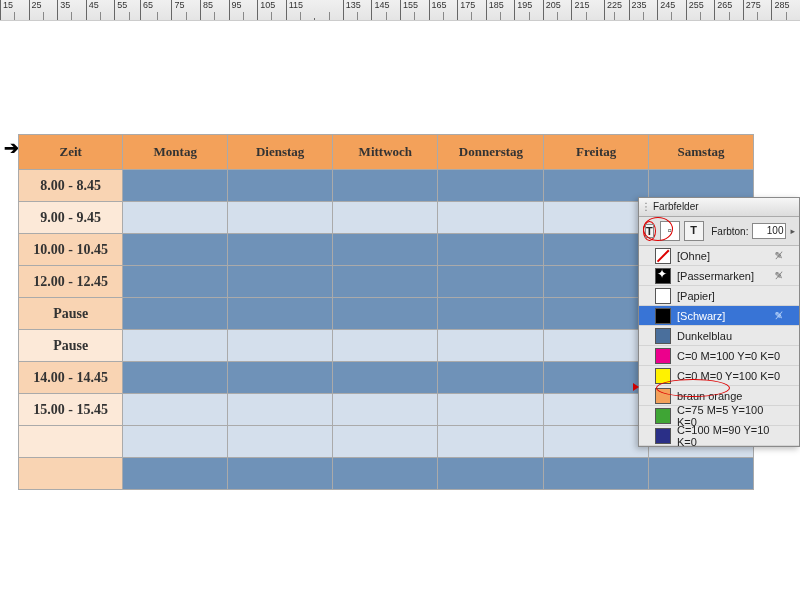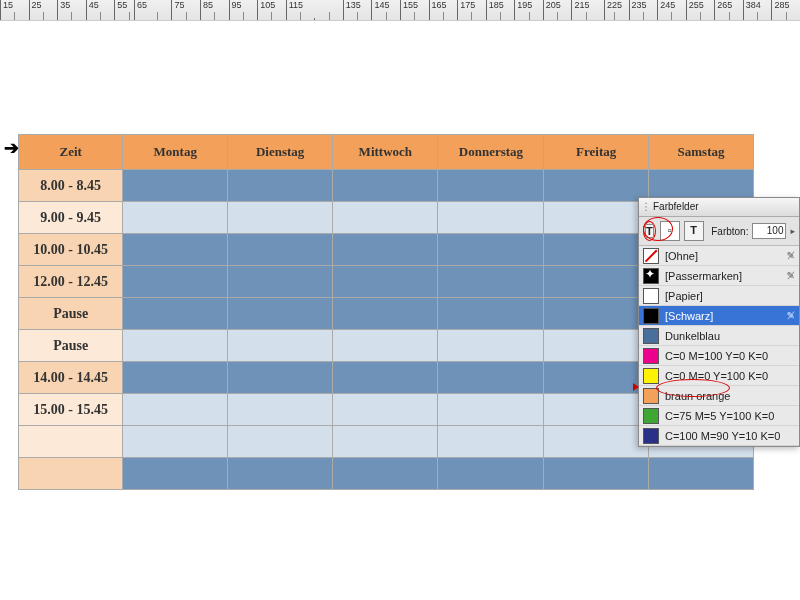--- a/index.html
+++ b/index.html
@@ -143,21 +143,21 @@
     background: #fff;
     font-size: 10px;
     text-align: right;
     padding-right: 2px;
     line-height: 14px;
   }
   .swatch-row {
     display: flex;
     align-items: center;
     height: 19px;
-    padding: 0 4px;
+    padding: 0 16px;
     border-bottom: 1px solid #d4d4d4;
     gap: 6px;
     position: relative;
   }
   .swatch-row.selected { background: #3874d6; color: #fff; }
   .swatch {
     width: 14px; height: 14px;
     border: 1px solid #555;
     flex-shrink: 0;
   }
@@ -203,21 +203,21 @@
     <div class="tick" style="left: 0px;">15</div>
     <div class="minor" style="left: 14.2857px;"></div>
     <div class="tick" style="left: 28.5714px;">25</div>
     <div class="minor" style="left: 42.8571px;"></div>
     <div class="tick" style="left: 57.1429px;">35</div>
     <div class="minor" style="left: 71.4286px;"></div>
     <div class="tick" style="left: 85.7143px;">45</div>
     <div class="minor" style="left: 100px;"></div>
     <div class="tick" style="left: 114.286px; text-align: center;">55</div>
     <div class="minor" style="left: 128.571px;"></div>
-    <div class="tick" style="left: 134px;">65</div>
+    <div class="tick" style="left: 140px;">65</div>
     <div class="minor" style="left: 157.143px;"></div>
     <div class="tick" style="left: 171.429px;">75</div>
     <div class="minor" style="left: 185.714px;"></div>
     <div class="tick" style="left: 200px;">85</div>
     <div class="minor" style="left: 214.286px;"></div>
     <div class="tick" style="left: 228.571px;">95</div>
     <div class="minor" style="left: 242.857px;"></div>
     <div class="tick" style="left: 257.143px;">105</div>
     <div class="minor" style="left: 271.429px;"></div>
     <div class="tick" style="left: 285.714px;">115</div>
@@ -245,21 +245,21 @@
     <div class="tick" style="left: 604px;">225</div>
     <div class="minor" style="left: 614.286px;"></div>
     <div class="tick" style="left: 628.571px;">235</div>
     <div class="minor" style="left: 642.857px;"></div>
     <div class="tick" style="left: 657.143px;">245</div>
     <div class="minor" style="left: 671.429px;"></div>
     <div class="tick" style="left: 685.714px;">255</div>
     <div class="minor" style="left: 700px;"></div>
     <div class="tick" style="left: 714.286px;">265</div>
     <div class="minor" style="left: 728.571px;"></div>
-    <div class="tick" style="left: 742.857px;">384</div>
+    <div class="tick" style="left: 742.857px;">275</div>
     <div class="minor" style="left: 757.143px;"></div>
     <div class="tick" style="left: 771.429px;">285</div>
     <div class="minor" style="left: 785.714px;"></div>
   </div>
 <div class="doc-edge"></div>
 
 <div class="canvas">
   <div class="cursor-arrow">➔</div>
 
   <table class="schedule">

